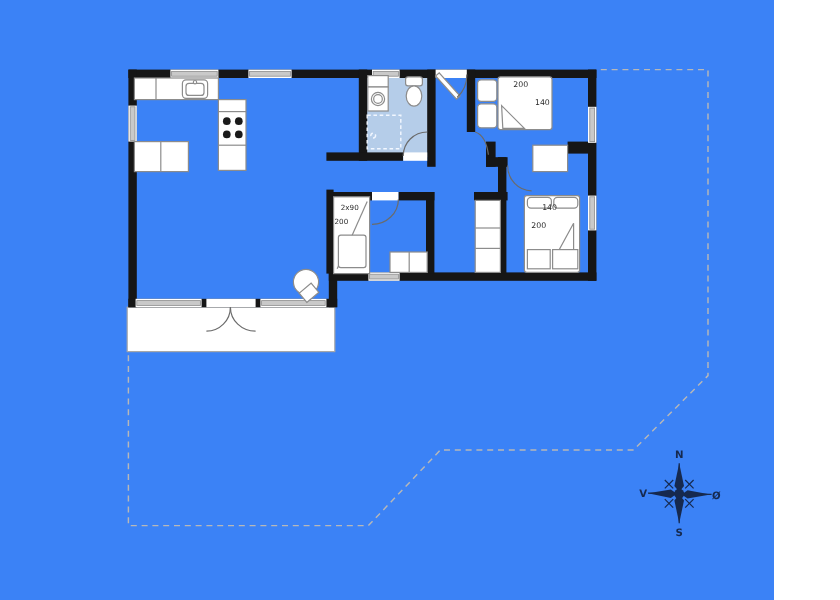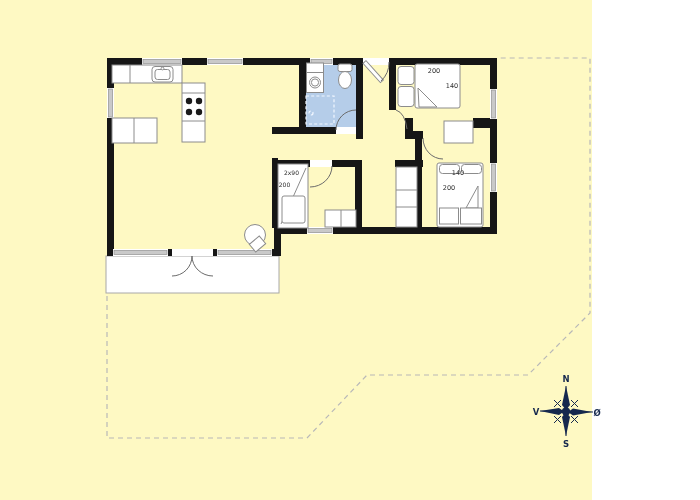--- a/index.html
+++ b/index.html
@@ -1,17 +1,17 @@
 <!DOCTYPE html>
 <html><head>
 <meta charset="utf-8">
 <style>
   html,body{margin:0;padding:0;background:#ffffff;width:700px;height:500px;overflow:hidden;
     font-family:"DejaVu Sans", sans-serif;}
-  .stage{position:relative;width:592px;height:500px;background:#fef9c3;}
+  .stage{position:relative;width:645px;height:500px;background:#3b82f6;}
   svg{display:block}
   .wall{fill:#161616;}
   .gap{fill:#ffffff;}
   .winbar{fill:#c9c9c9;stroke:#909090;stroke-width:0.7;}
   .furn{fill:#ffffff;stroke:#8c8c8c;stroke-width:1;}
   .furnline{stroke:#8c8c8c;stroke-width:1;fill:none;}
   .arc{stroke:#6b6b6b;stroke-width:1;fill:none;}
   .dim{font-size:6.5px;fill:#2c2c2c;text-anchor:middle;}
   .dim-sm{font-size:6px;fill:#2c2c2c;text-anchor:middle;}
   .boundary{fill:none;stroke:#b8b8b8;stroke-width:1.2;stroke-dasharray:5 4;}

